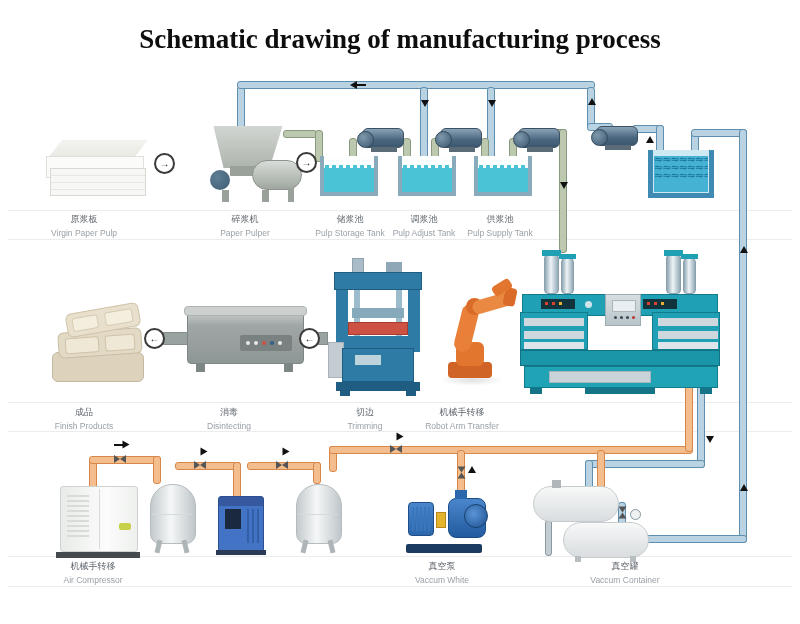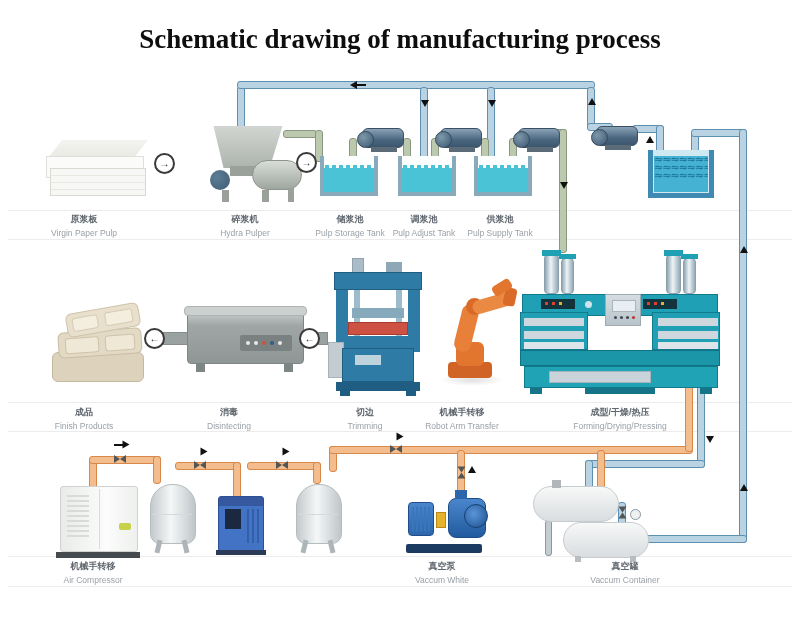--- a/index.html
+++ b/index.html
@@ -46,21 +46,21 @@
   .wwtank{border:5px solid #3e8ab2;border-top:none;background:#cfe9f2;}
   .waves{position:absolute;left:1px;right:1px;bottom:1px;top:6px;background:#45b1d3;overflow:hidden;
         color:#176d94;font-family:"DejaVu Sans",sans-serif;font-size:11px;line-height:8px;letter-spacing:-1px;}
   
   .vtank{width:44px;height:70px;}
   .vbody{position:absolute;left:0;top:6px;width:44px;height:58px;border-radius:22px 22px 10px 10px;
         background:linear-gradient(90deg,#c4cacd,#f5f7f7 45%,#bfc6c9);border:1px solid #b5bcbf;}
   .cap{background:linear-gradient(180deg,#f7f8f8,#d9dddf);border:1px solid #c6cbcd;border-radius:18px;}
   
   .lbl{position:absolute;text-align:center;transform:translateX(-50%);z-index:2;}
-  .zh{font-size:9px;color:#5f666e;font-weight:bold;white-space:nowrap;}
+  .zh{font-size:9px;color:#5f666e;font-weight:normal;white-space:nowrap;}
   .en{font-size:8.5px;color:#9aa1a8;margin-top:2px;}
   .nw{white-space:nowrap;}
   .dots{position:absolute;width:4px;height:4px;border-radius:50%;background:#e8e8e8;
         box-shadow:8px 0 #e8e8e8,16px 0 #cf5040,24px 0 #2e5f8a,32px 0 #e8e8e8;}
 </style>
 </head>
 <body>
 
 <div id="stage">
 
@@ -318,21 +318,21 @@
   <div class="ctl circ" style="left:296px;top:152px">→</div>
   <div class="ctl circ" style="left:144px;top:328px">←</div>
   <div class="ctl circ" style="left:299px;top:328px">←</div>
 
   <div class="lbl" style="left:84px;top:213px">
     <div class="zh">原浆板</div>
     <div class="en nw">Virgin Paper Pulp</div>
   </div>
   <div class="lbl" style="left:245px;top:213px">
     <div class="zh">碎浆机</div>
-    <div class="en nw">Hydra Pulper</div>
+    <div class="en nw">Paper Pulper</div>
   </div>
   <div class="lbl" style="left:350px;top:213px">
     <div class="zh">储浆池</div>
     <div class="en nw">Pulp Storage Tank</div>
   </div>
   <div class="lbl" style="left:424px;top:213px">
     <div class="zh">调浆池</div>
     <div class="en nw">Pulp Adjust Tank</div>
   </div>
   <div class="lbl" style="left:500px;top:213px">
@@ -349,24 +349,20 @@
     <div class="en nw">Disintecting</div>
   </div>
   <div class="lbl" style="left:365px;top:406px">
     <div class="zh">切边</div>
     <div class="en nw">Trimming</div>
   </div>
   <div class="lbl" style="left:462px;top:406px">
     <div class="zh">机械手转移</div>
     <div class="en nw">Robot Arm Transfer</div>
   </div>
-  <div class="lbl" style="left:620px;top:406px">
-    <div class="zh">成型/干燥/热压</div>
-    <div class="en nw">Forming/Drying/Pressing</div>
-  </div>
 
   <div class="lbl" style="left:93px;top:560px">
     <div class="zh">机械手转移</div>
     <div class="en nw">Air Compressor</div>
   </div>
   <div class="lbl" style="left:442px;top:560px">
     <div class="zh">真空泵</div>
     <div class="en nw">Vaccum White</div>
   </div>
   <div class="lbl" style="left:625px;top:560px">

